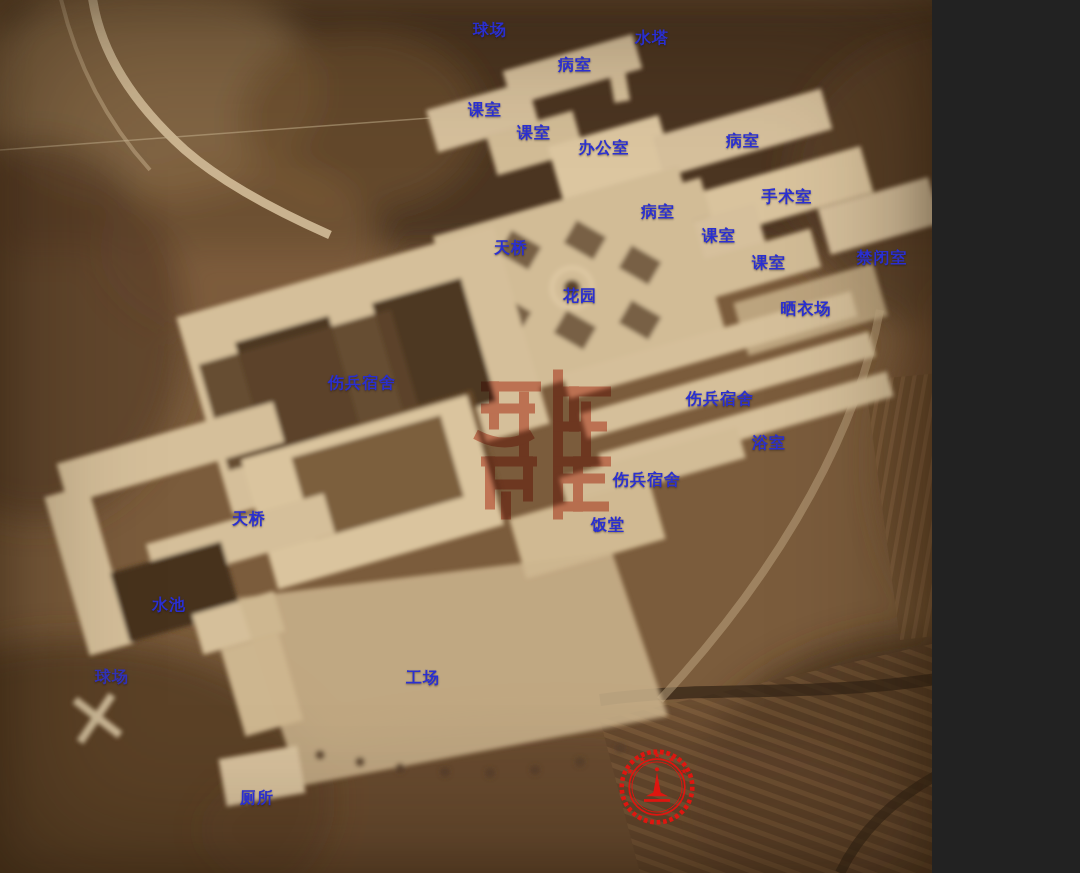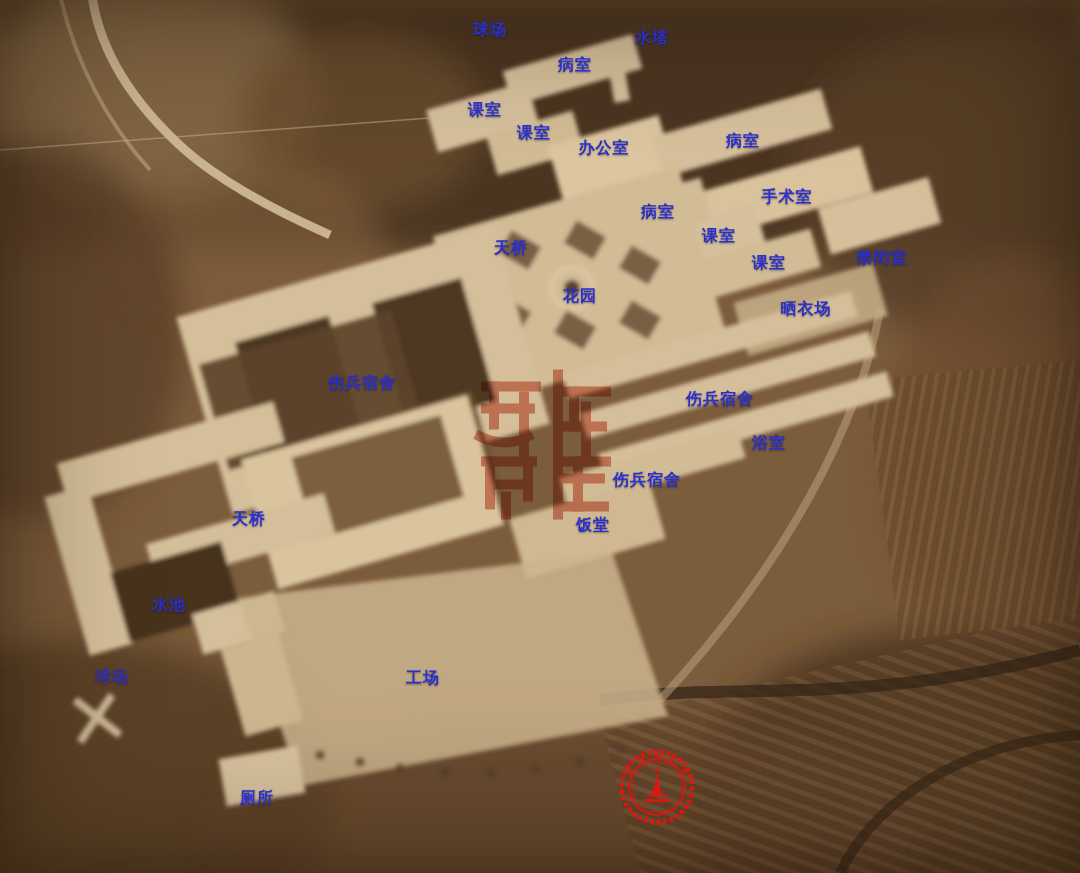--- a/index.html
+++ b/index.html
@@ -1,17 +1,17 @@
 <!DOCTYPE html>
 <html style="--label-blue: #2a2fd0; --watermark-red: #ea120e; --watermark-white: #f7f4ec; --photo-light: #d6c09c; --photo-dark: #473320; --seal-red: #c43518;"><head>
 <meta charset="utf-8">
 <style>
   html,body{margin:0;padding:0;background:#222;}
   #stage{
-    position:relative;width:1080px;height:873px;overflow:hidden;
+    position:relative;width:932px;height:873px;overflow:hidden;
     background:#7b5c3c;
     font-family:"DejaVu Sans",sans-serif;
   }
   #photo-svg{position:absolute;inset:0;z-index:1;}
   
   #stage::after{
     content:"";position:absolute;inset:0;z-index:3;pointer-events:none;
     box-shadow:inset 0 0 140px rgba(35,22,8,.55), inset 0 0 40px rgba(35,22,8,.25);
   }
   #labels-layer{position:absolute;inset:0;z-index:5;}
@@ -193,21 +193,21 @@
       <div class="map-label" style="left: 719px; top: 236px;">课室</div>
       <div class="map-label" style="left: 769px; top: 263px;">课室</div>
       <div class="map-label" style="left: 511px; top: 248px;">天桥</div>
       <div class="map-label" style="left: 580px; top: 296px;">花园</div>
       <div class="map-label" style="left: 806px; top: 309px;">晒衣场</div>
       <div class="map-label" style="left: 362px; top: 383px;">伤兵宿舍</div>
       <div class="map-label" style="left: 720px; top: 399px;">伤兵宿舍</div>
       <div class="map-label" style="left: 769px; top: 443px;">浴室</div>
       <div class="map-label" style="left: 647px; top: 480px;">伤兵宿舍</div>
       <div class="map-label" style="left: 249px; top: 519px;">天桥</div>
-      <div class="map-label" style="left: 593px; top: 525px;">饭堂</div>
+      <div class="map-label" style="left: 608px; top: 525px;">饭堂</div>
       <div class="map-label" style="left: 169px; top: 591px; margin-top: 14px;">水池</div>
       <div class="map-label" style="left: 112px; top: 677px; opacity: 0.85;">球场</div>
       <div class="map-label" style="left: 423px; top: 678px;">工场</div>
       <div class="map-label" style="left: 257px; top: 798px;">厕所</div>
     </div>
 
   <div id="site-watermark">
     <svg id="site-logo" viewBox="0 0 84 84" xmlns="http://www.w3.org/2000/svg">
       <g stroke="#ea120e" fill="none">
         <circle cx="42" cy="42" r="38" stroke-width="5" stroke-dasharray="4 3"></circle>

